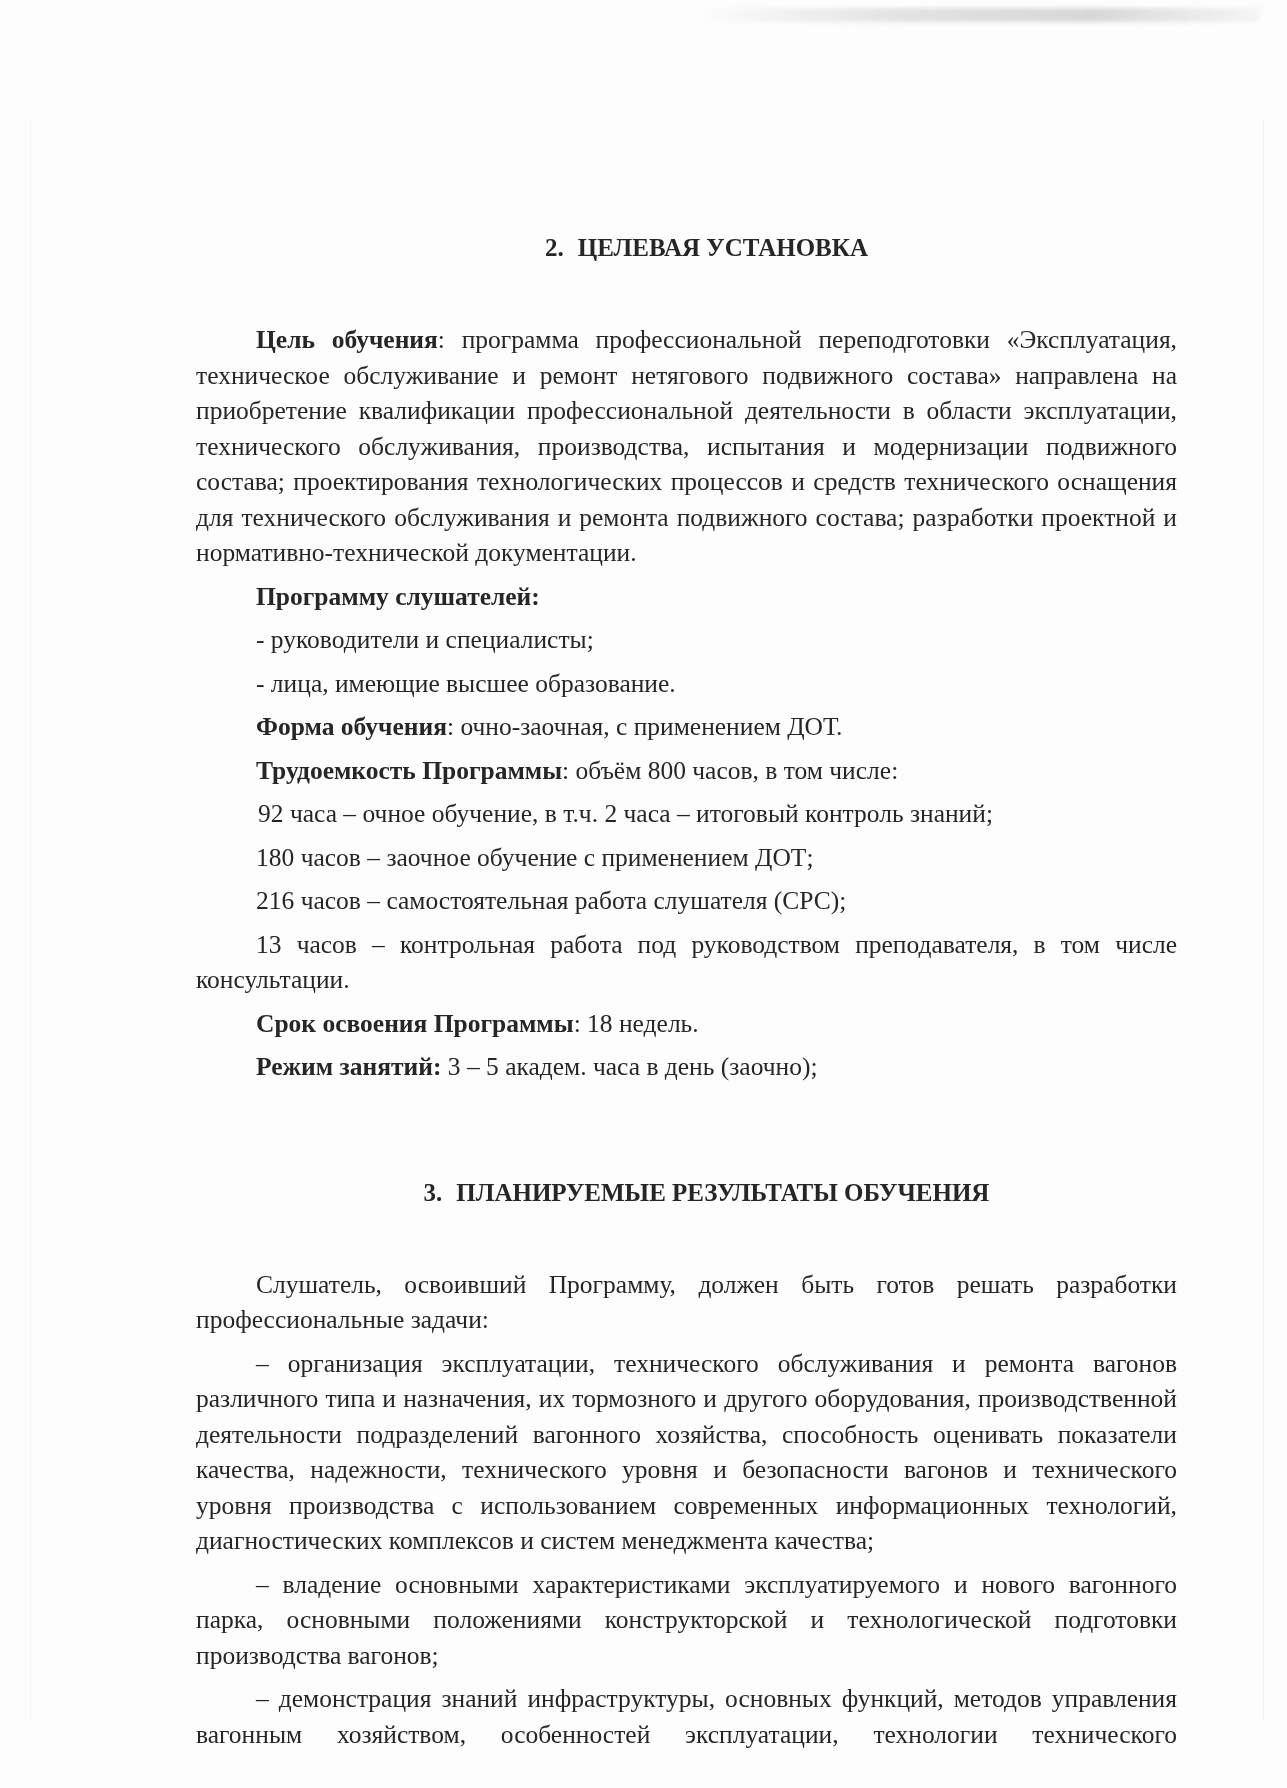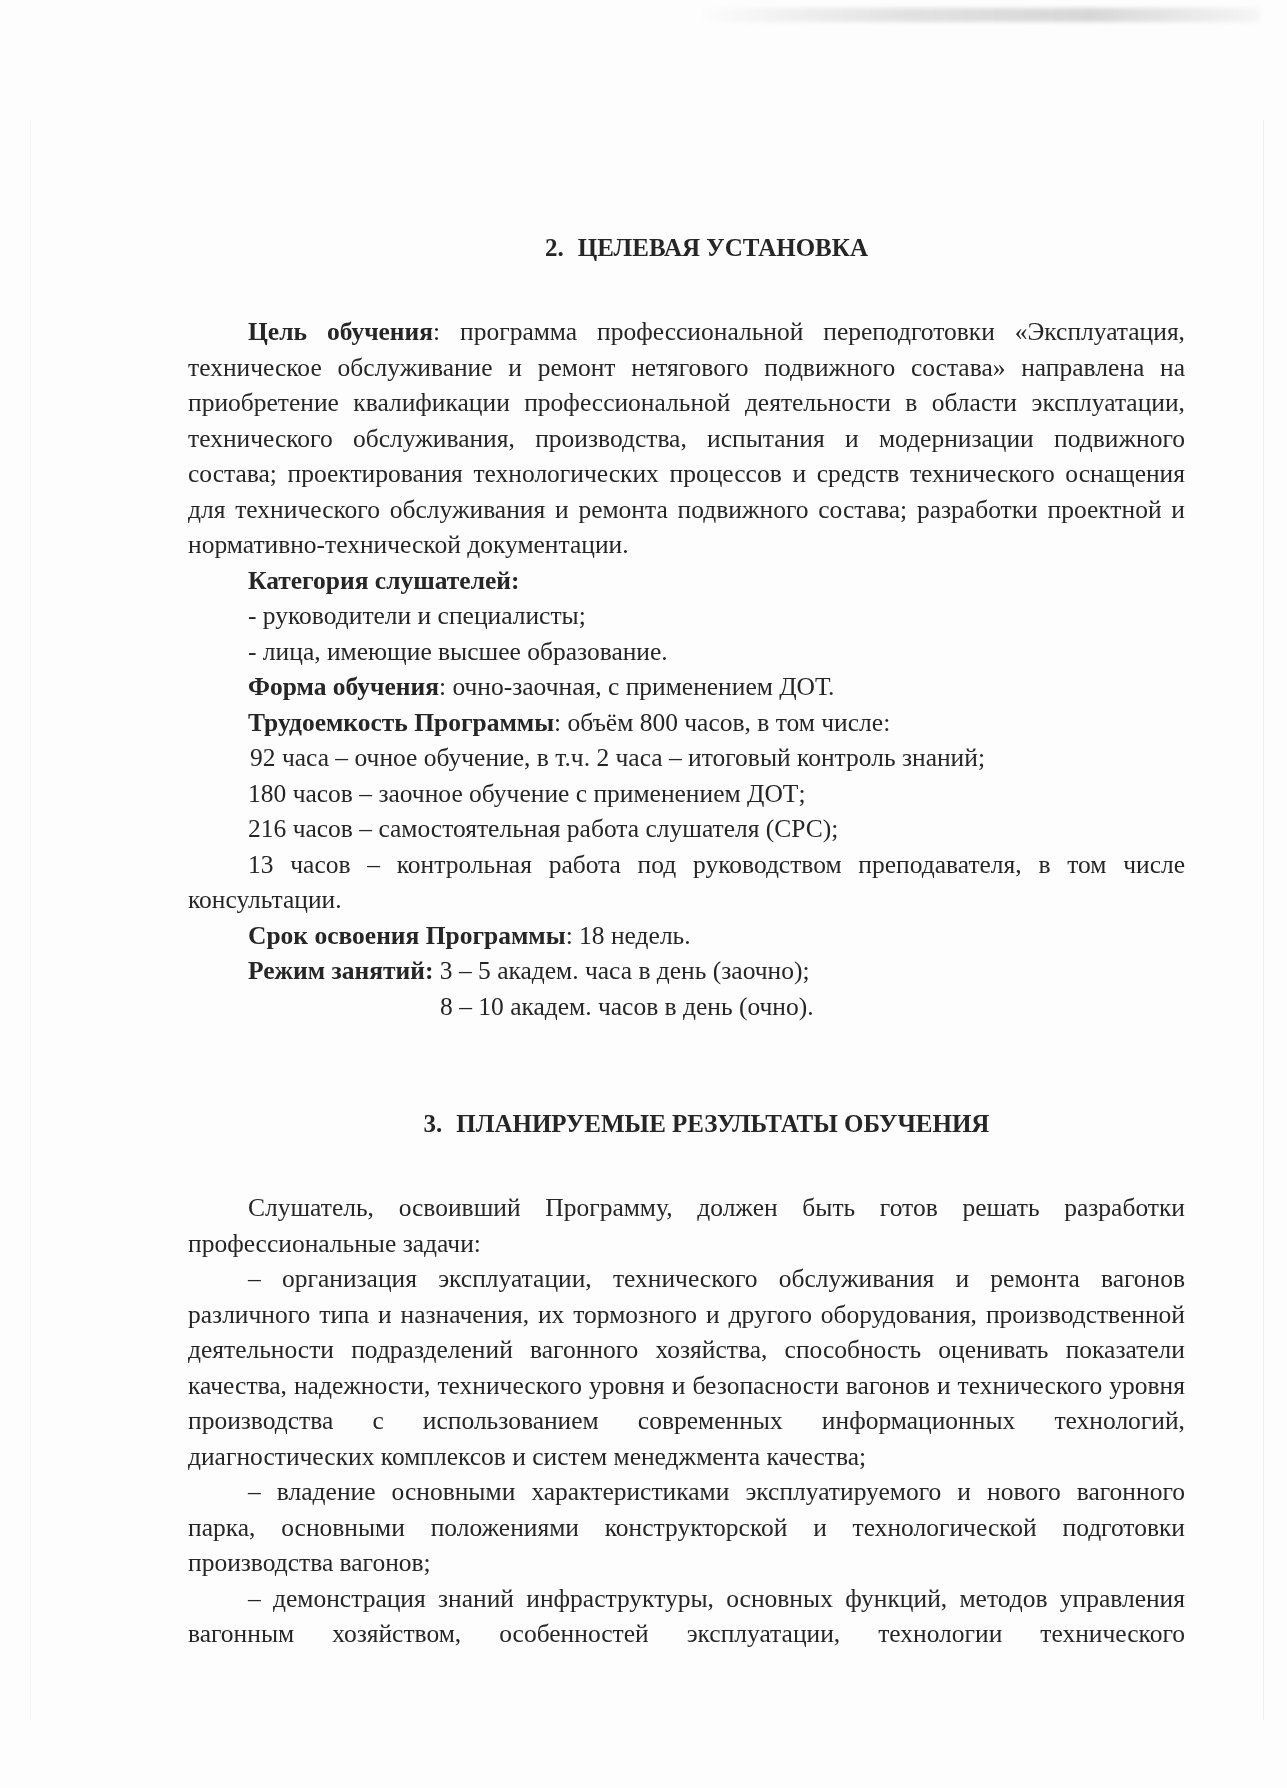--- a/index.html
+++ b/index.html
@@ -33,21 +33,21 @@
   }
   .heading {
     text-align: center;
     font-weight: bold;
     font-size: 25px;
     margin: 16px;
     padding-left: 40px;
     line-height: 44px;
   }
   .heading .num { margin-right: 14px; }
-  p { margin: 0; text-align: justify; }
+  p { margin: 8px; text-align: justify; }
   .indent { text-indent: 60px; }
   .lead { padding-left: 60px; text-align: left; }
   .lead2 { padding-left: 62px; text-align: left; }
   .deep { padding-left: 252px; text-align: left; }
   b { font-weight: bold; }
   .gap-after-h1 { height: 28px; }
   .gap-section { height: 62px; }
   .gap-after-h2 { height: 28px; }
 </style>
 </head>
@@ -58,36 +58,35 @@
 
 <div class="content">
 
   <h2 class="heading">
     <span class="num">2.</span><span>ЦЕЛЕВАЯ УСТАНОВКА</span>
   </h2>
   <div class="gap-after-h1"></div>
 
   <p class="indent"><b>Цель обучения</b><span>: программа профессиональной переподготовки «Эксплуатация, техническое обслуживание и ремонт  нетягового подвижного состава»  направлена на приобретение квалификации профессиональной деятельности  в области эксплуатации, технического обслуживания,  производства, испытания и модернизации подвижного состава; проектирования технологических процессов и средств технического оснащения для технического обслуживания и ремонта подвижного состава;  разработки проектной и нормативно-технической документации.</span></p>
 
-  <p class="lead"><b>Категория слушателей:</b></p>
+  <p class="lead"><b>Программу слушателей:</b></p>
   <p class="lead">- руководители и специалисты;</p>
   <p class="lead">- лица, имеющие высшее образование.</p>
 
   <p class="lead"><b>Форма обучения</b><span>: очно-заочная,  с применением ДОТ.</span></p>
 
   <p class="lead"><b>Трудоемкость Программы</b><span>: объём 800 часов, в том числе:</span></p>
   <p class="lead2">92 часа – очное обучение, в т.ч. 2 часа – итоговый контроль знаний;</p>
   <p class="lead">180 часов – заочное  обучение с применением ДОТ;</p>
   <p class="lead">216 часов – самостоятельная работа слушателя (СРС);</p>
   <p class="indent">13 часов – контрольная работа под руководством преподавателя, в том числе консультации.</p>
 
   <p class="lead"><b>Срок освоения Программы</b><span>: 18 недель.</span></p>
 
   <p class="lead"><b>Режим занятий:</b><span> 3 – 5 академ. часа в день (заочно);</span></p>
-  <p class="deep">8 – 10 академ. часов в день (очно).</p>
 
   <div class="gap-section"></div>
 
   <h2 class="heading">
     <span class="num">3.</span><span>ПЛАНИРУЕМЫЕ РЕЗУЛЬТАТЫ ОБУЧЕНИЯ</span>
   </h2>
   <div class="gap-after-h2"></div>
 
   <p class="indent">Слушатель, освоивший Программу, должен быть готов решать разработки профессиональные задачи:</p>
   <p class="indent">– организация эксплуатации, технического обслуживания и ремонта вагонов различного типа и назначения, их тормозного и другого оборудования, производственной деятельности подразделений вагонного хозяйства, способность оценивать показатели качества, надежности, технического уровня и безопасности вагонов и технического уровня производства с использованием современных информационных технологий, диагностических комплексов и систем менеджмента качества;</p>

